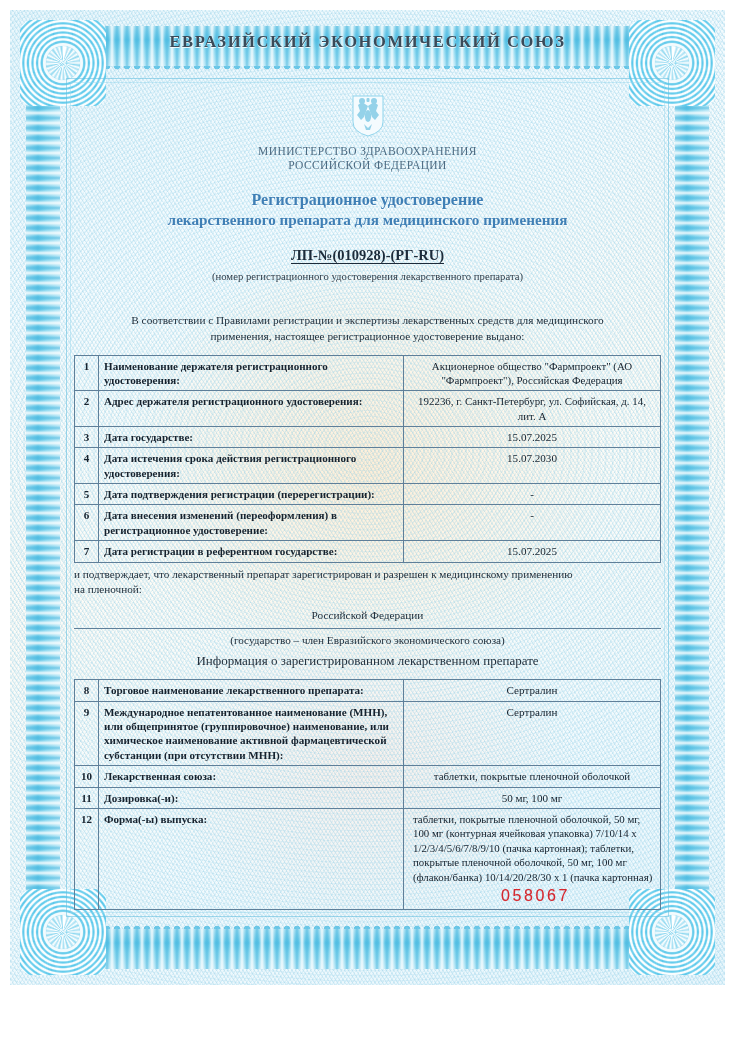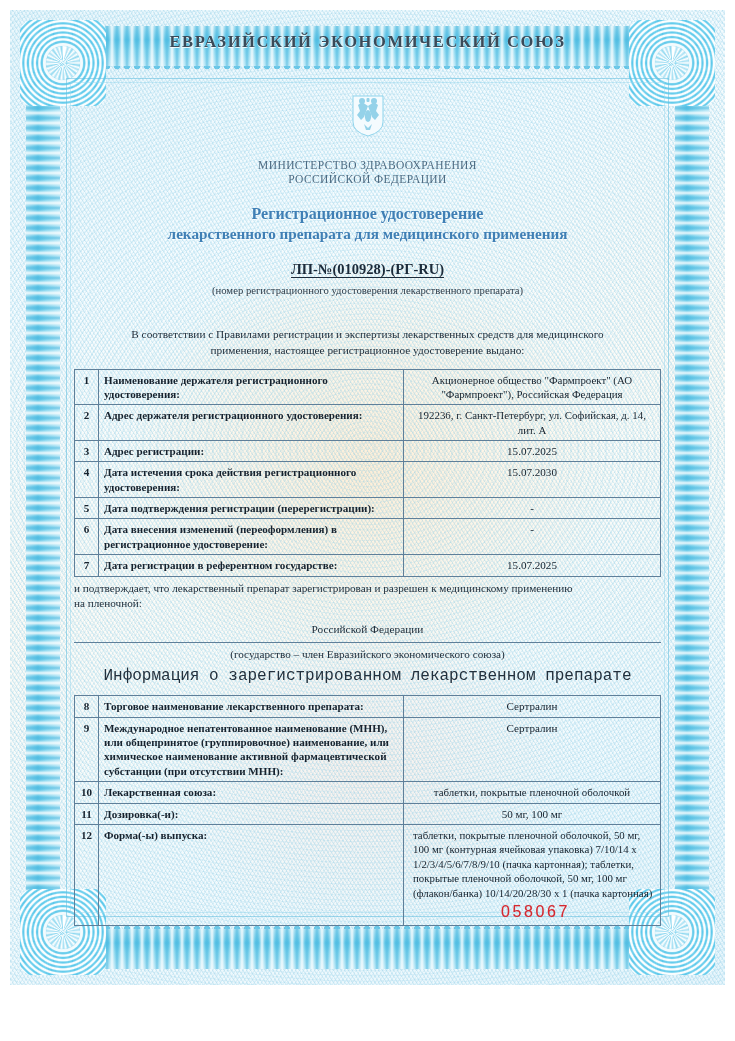--- a/index.html
+++ b/index.html
@@ -139,21 +139,21 @@
   }
 
   .emblem { text-align: center; margin-top: 6px; height: 46px; }
 
   .ministry {
     text-align: center;
     font-size: 11.5px;
     color: #4d6b82;
     line-height: 1.25;
     letter-spacing: 0.4px;
-    margin-top: 18px;
+    margin-top: 4px;
   }
 
   .doc-title {
     text-align: center;
     font-weight: bold;
     color: #3f7fb5;
     font-size: 16px;
     margin-top: 16px;
     line-height: 1.35;
     text-shadow: 0 1px 0 rgba(255,255,255,0.7);
@@ -242,24 +242,23 @@
     margin-top: 7px;
   }
   .center-sub {
     text-align: center;
     font-size: 11.2px;
     color: #22303d;
     margin-top: 5px;
   }
   .center-sub2 {
     text-align: center;
-    font-size: 16px;
+    font-size: 13px;
     color: #22303d;
     margin-top: 7px;
-    font-family: Liberation Mono, monospace;
   }
 
   .serial {
     color: #d5282f;
     font-family: "Liberation Sans", sans-serif;
     font-size: 16px;
     letter-spacing: 2.6px;
     font-weight: normal;
     display: inline-block;
     margin-left: 88px;
@@ -334,21 +333,21 @@
           <td class="lbl">Наименование держателя регистрационного удостоверения:</td>
           <td class="val small">Акционерное общество "Фармпроект" (АО "Фармпроект"), Российская Федерация</td>
         </tr>
         <tr>
           <td class="num">2</td>
           <td class="lbl">Адрес держателя регистрационного удостоверения:</td>
           <td class="val small">192236, г. Санкт-Петербург, ул. Софийская, д. 14, лит. А</td>
         </tr>
         <tr>
           <td class="num">3</td>
-          <td class="lbl">Адрес регистрации:</td>
+          <td class="lbl">Дата государстве:</td>
           <td class="val">15.07.2025</td>
         </tr>
         <tr>
           <td class="num">4</td>
           <td class="lbl">Дата истечения срока действия регистрационного удостоверения:</td>
           <td class="val">15.07.2030</td>
         </tr>
         <tr>
           <td class="num">5</td>
           <td class="lbl">Дата подтверждения регистрации (перерегистрации):</td>

